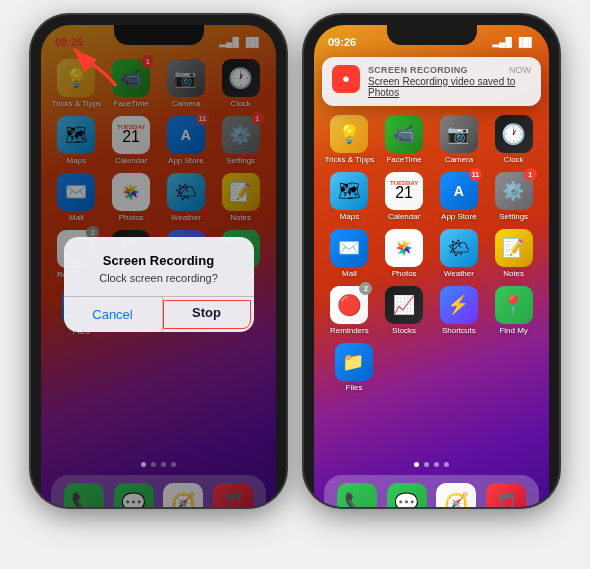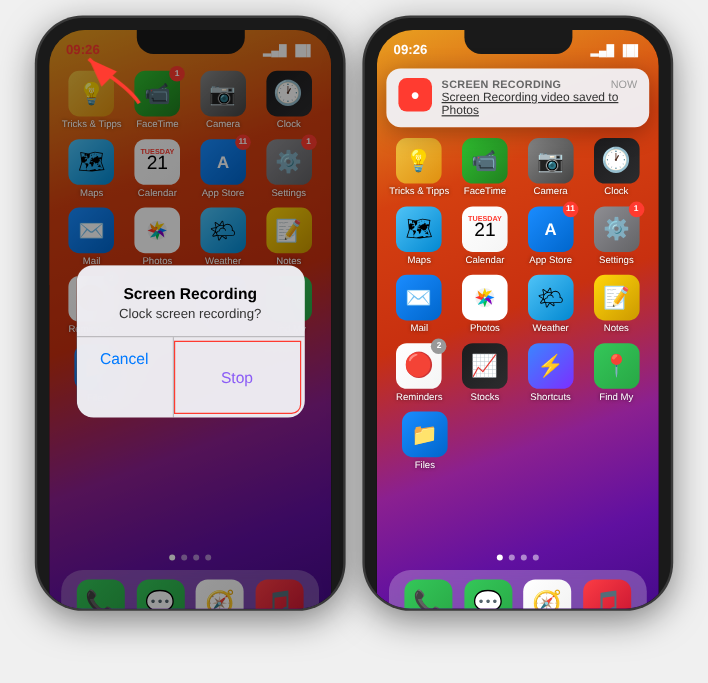--- a/index.html
+++ b/index.html
@@ -269,25 +269,25 @@
       padding: 10px;
       text-align: center;
       font-size: 13px;
       color: #007aff;
       cursor: pointer;
       border-right: 0.5px solid rgba(0,0,0,0.2);
     }
 
     .alert-stop-btn {
       flex: 1;
-      padding: 22px;
+      padding: 4px;
       text-align: center;
       font-size: 13px;
-      font-weight: 400;
-      color: #8b5cf6;
+      font-weight: 700;
+      color: #0f172a;
       cursor: pointer;
       border: 1.5px solid #ff3b30;
       border-radius: 0 0 8px 0;
       margin: 3px 3px 3px 0;
     }
 
     
     .red-arrow {
       position: absolute;
       top: 16px;

